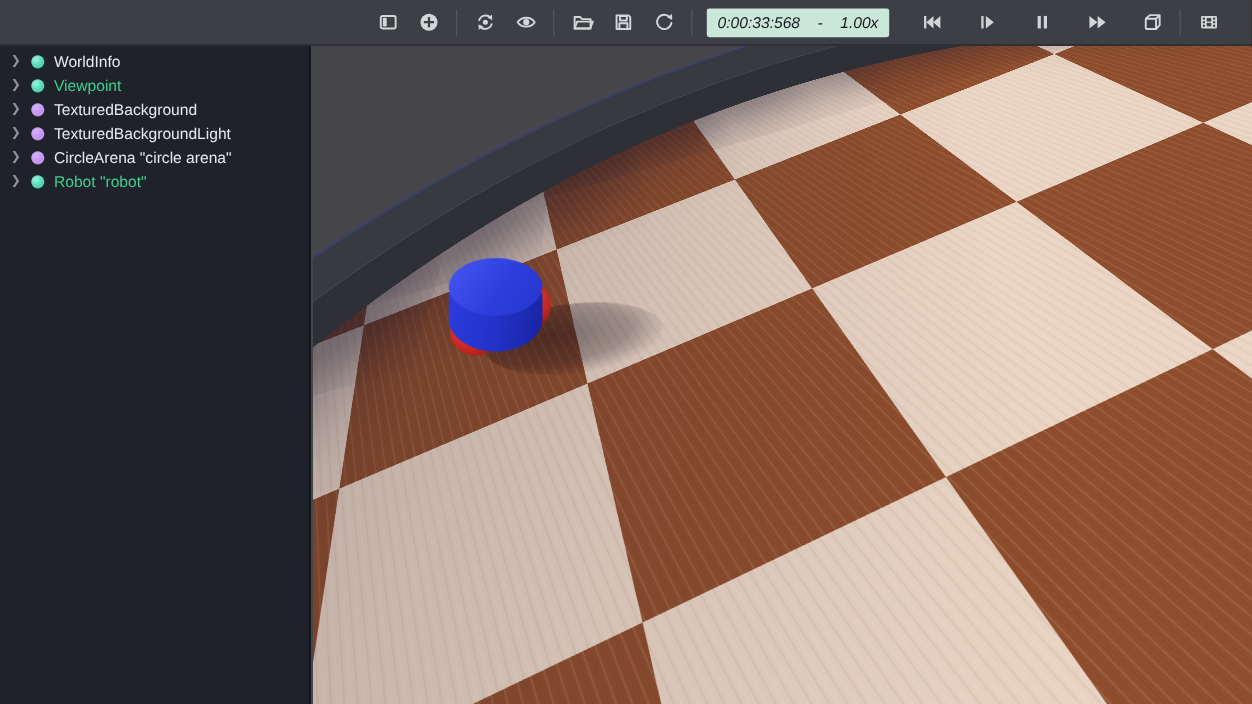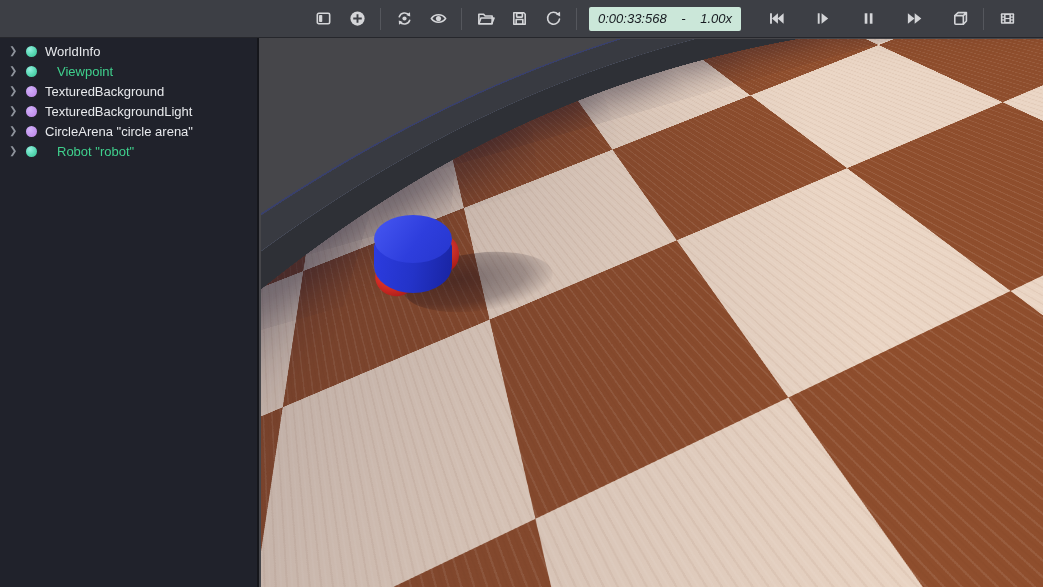--- a/index.html
+++ b/index.html
@@ -33,21 +33,21 @@
 
   
   .tree{position:absolute;left:0;top:38px;width:259px;bottom:0;background:var(--panel_bg);
     border-right:2px solid #15161b;z-index:15;padding-top:3px;overflow:hidden;}
   .row{display:flex;align-items:center;height:20px;padding-left:9px;cursor:pointer;}
   .tw{color:#8e939c;font-size:10px;width:14px;flex:0 0 auto;line-height:20px;}
   .dot{width:11px;height:11px;border-radius:50%;margin:0 8px 0 3px;flex:0 0 auto;}
   .dot.teal{background:radial-gradient(circle at 35% 30%, #96f0e0 0%, #55d8b2 55%, #3fbf92 100%);}
   .dot.purple{background:radial-gradient(circle at 35% 30%, #d3b4fa 0%, #c496f0 55%, #c285e2 100%);}
   .lbl{font-size:13px;color:var(--panel_text);white-space:nowrap;}
-  .lbl.highlight{color:var(--accent_green);margin-left:12px;}
+  .lbl.highlight{color:var(--accent_green);}
   .lbl.normal{color:var(--panel_text);}
 
   
   .view3d{position:absolute;left:261px;top:39px;right:0;bottom:0;background:var(--view_bg);
     overflow:hidden;cursor:crosshair;}
   .tilt{position:absolute;left:-170px;top:-140px;width:1140px;height:840px;
     transform:rotate(-16deg);transform-origin:616px 412px;}
   .scene3d{position:absolute;inset:0;perspective:640px;perspective-origin:560px 180px;
     transform-style:preserve-3d;}
   .plane{position:absolute;left:50%;top:50%;}

